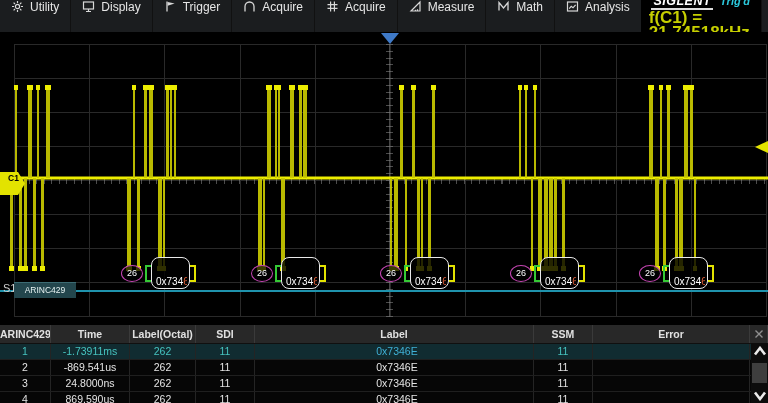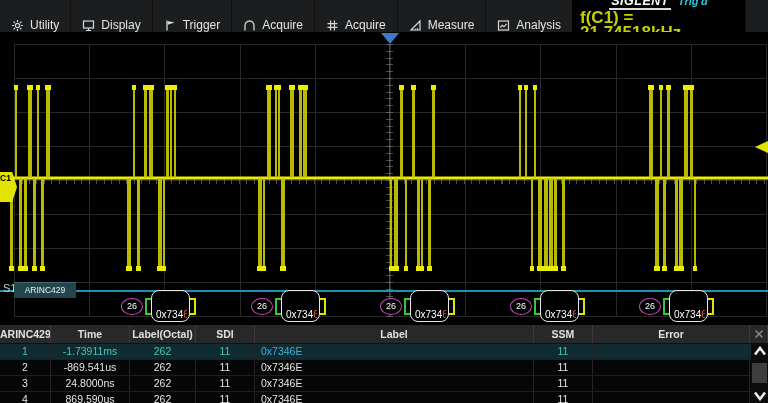--- a/index.html
+++ b/index.html
@@ -1,21 +1,21 @@
 <!DOCTYPE html>
 <html><head>
 <meta charset="utf-8">
 <style>
   html,body{margin:0;padding:0;background:#000;}
   .root{position:relative;width:768px;height:403px;overflow:hidden;background:#000;
         font-family:"Liberation Sans","DejaVu Sans",sans-serif;-webkit-font-smoothing:antialiased;}
   
   .menubar{position:absolute;left:0;top:0;width:768px;height:32px;background:#1b1d1f;
            display:flex;align-items:stretch;}
-  .menu-item{display:flex;align-items:flex-end;gap:6px;padding:0 11px;color:#e6e6e6;font-size:12px;
+  .menu-item{display:flex;align-items:flex-start;gap:6px;padding:0 11px;color:#e6e6e6;font-size:12px;
              border-left:1px solid #111;cursor:default;white-space:nowrap;}
   .menu-item:first-child{border-left:none;}
   .menu-item svg{flex:0 0 auto;}
   .status-block{margin-left:auto;background:#000;padding:1px 8px 0 8px;display:flex;flex-direction:column;
                 align-items:center;justify-content:center;min-width:104px;}
   .status-row1{display:flex;align-items:flex-start;gap:7px;line-height:14px;font-style:italic;}
   .brand{color:#fff;font-weight:bold;font-size:12.5px;letter-spacing:.5px;border-bottom:2px solid #dcdcdc;padding:0 2px 0 2px;}
   .trigd{color:#2bc8dc;font-size:11px;font-weight:bold;}
   .freq{color:#c6cf00;font-size:17px;line-height:15px;font-weight:bold;}
   .config-item{border-left:1px solid #111;}
@@ -29,46 +29,46 @@
   .vline{position:absolute;left:389px;top:12px;width:1px;height:273px;background:#474747;}
   .vticks{position:absolute;left:386px;top:12px;width:7px;height:273px;
           background:repeating-linear-gradient(to bottom,#8a8a8a 0 1px,transparent 1px 6.8px);opacity:.55;}
   .hticks{position:absolute;left:14px;top:144.5px;width:753px;height:7px;
           background:repeating-linear-gradient(to right,#8a8a8a 0 1px,transparent 1px 7.5px);opacity:.55;}
   #wave-svg{position:absolute;left:0;top:0;width:768px;height:293px;}
   .trig-pos{position:absolute;left:381px;top:1px;width:0;height:0;
             border-left:9px solid transparent;border-right:9px solid transparent;border-top:11px solid #3f7ac8;}
   .trig-level{position:absolute;right:0;top:109px;width:0;height:0;
               border-top:6px solid transparent;border-bottom:6px solid transparent;border-right:13px solid #e3e300;}
-  .ch-label{position:absolute;left:0;top:140px;width:17px;height:30px;background:#e3e300;color:#000;
-            font-size:8.5px;font-weight:bold;text-align:left;padding-left:0;line-height:13px;
+  .ch-label{position:absolute;left:0;top:140px;width:17px;height:23px;background:#e3e300;color:#000;
+            font-size:8.5px;font-weight:bold;text-align:left;padding-left:8px;line-height:13px;
             clip-path:polygon(0 0,72% 0,100% 50%,72% 100%,0 100%);}
   
   .bus-line{position:absolute;left:0;top:258px;width:768px;height:2px;background:#1f93ad;}
   .bus-s1{position:absolute;left:3px;top:250px;color:#cfcfcf;font-size:11px;}
   .bus-name{position:absolute;left:14px;top:250px;width:62px;height:15px;background:#23464d;
             border-top:1px solid #3c6b73;color:#e6f2f2;font-size:8.5px;text-align:center;line-height:15px;}
-  .frame{position:absolute;top:265px;height:18px;display:flex;align-items:center;justify-content:flex-end;}
+  .frame{position:absolute;top:232px;height:18px;display:flex;align-items:center;justify-content:flex-end;}
   .f-label{display:inline-block;width:20px;height:15px;border:1.5px solid #c445b2;border-radius:50%;
            color:#fff;font-size:9px;line-height:15px;text-align:center;overflow:hidden;background:rgba(0,0,0,.75);}
   .f-open{display:inline-block;width:4px;height:13px;border-left:2px solid #35c935;
           border-top:2px solid #35c935;border-bottom:2px solid #35c935;margin-left:2px;}
   .f-data{display:inline-flex;align-items:center;height:14px;border:1.2px solid #e9e9e9;border-radius:8px;
           padding:16px 2px 0 4px;color:#fff;font-size:10px;background:rgba(0,0,0,.8);}
   .f-cut{display:inline-block;width:4px;overflow:hidden;color:#e0603a;font-size:10px;font-style:normal;}
   .f-close{display:inline-block;width:4px;height:13px;border-right:2px solid #e3e300;
            border-top:2px solid #e3e300;border-bottom:2px solid #e3e300;}
   
   .dtable{position:absolute;left:0;top:325px;width:768px;height:78px;background:#060606;font-size:10.5px;}
   .trow{display:grid;grid-template-columns:51px 79px 66px 59px 279px 59px 157px 18px;height:15px;line-height:15px;
         color:#e4e4e4;border-bottom:1px solid #1f1f1f;}
   .trow.thead{height:18px;line-height:18px;background:#282828;color:#e0e0e0;font-weight:bold;border-bottom:1px solid #101010;}
   .tcell{text-align:center;border-right:1px solid #242424;overflow:hidden;white-space:nowrap;}
   .thead .tcell{border-right:1px solid #3a3a3a;}
-  .tcell.left{text-align:left;padding-left:6px;}
+  .tcell.left{text-align:center;padding-left:6px;}
   .trow.sel{background:#112c31;}
   .trow.sel .tcell{color:#46c4c0;}
   .trow.sel .tcell.left{color:#3fb0d6;}
   .closebox{display:flex;align-items:center;justify-content:center;border-right:none;cursor:default;}
   
   .sbar{position:absolute;right:0;top:18px;width:17px;height:60px;background:#0c0c0c;display:flex;
         flex-direction:column;align-items:center;justify-content:space-between;}
   .sb-thumb{width:15px;height:20px;background:#3e3e3e;}
   .sb-btn{display:flex;align-items:center;justify-content:center;height:15px;}
 </style>
@@ -118,20 +118,26 @@
       <span>Acquire</span>
     </div>
     <div class="menu-item">
       <svg width="13" height="13" viewBox="0 0 13 13">
           <g stroke="#d8d8d8" stroke-width="1.2" fill="none">
             <path d="M2 11L11 2v9z"></path>
             <path d="M8.5 11V9.2M6.5 11V9.8"></path>
           </g>
         </svg>
       <span>Measure</span>
+    </div>
+    <div class="menu-item">
+      <svg width="13" height="13" viewBox="0 0 13 13">
+          <path d="M2 10.5v-8l4.5 5.5L11 2.5v8" stroke="#d8d8d8" stroke-width="1.3" fill="none"></path>
+        </svg>
+      <span>Math</span>
     </div>
     <div class="menu-item">
       <svg width="13" height="13" viewBox="0 0 13 13">
           <g stroke="#d8d8d8" stroke-width="1.2" fill="none">
             <rect x="1.5" y="2" width="10" height="9"></rect>
             <path d="M3.2 8.6l2-2.2 1.8 1.4 2.6-3"></path>
           </g>
         </svg>
       <span>Analysis</span>
     </div>

